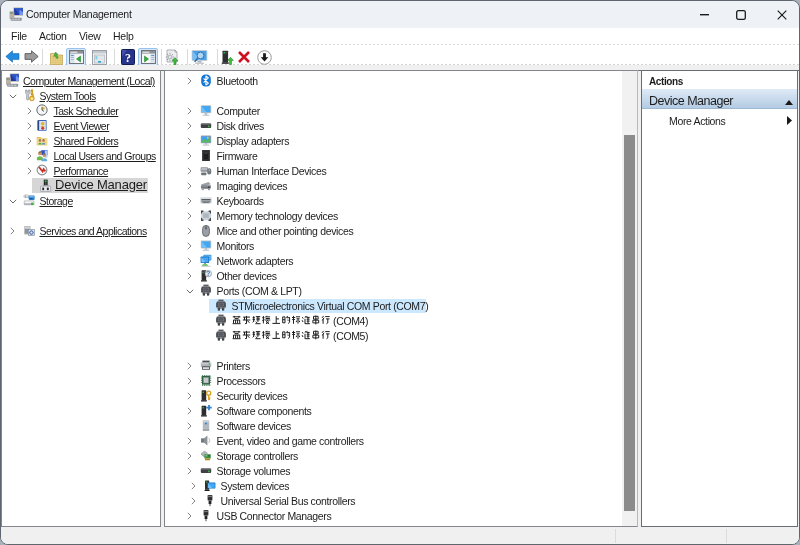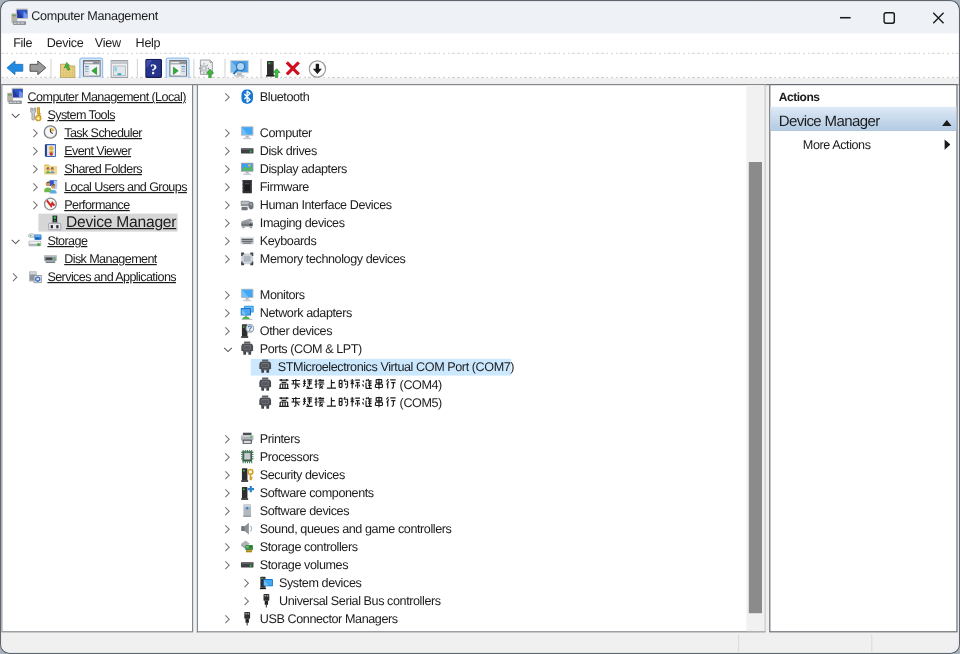--- a/index.html
+++ b/index.html
@@ -35,21 +35,21 @@
       <rect width="9" height="1.4" fill="#1a1a1a"></rect>
     </svg>
 <svg style="position:absolute;left:735px;top:9px" width="10" height="10" viewBox="0 0 10 10">
       <rect x="0.7" y="0.7" width="8.6" height="8.6" rx="1.6" fill="none" stroke="#1a1a1a" stroke-width="1.3"></rect>
     </svg>
 <svg style="position:absolute;left:776px;top:9px" width="10" height="10" viewBox="0 0 10 10">
       <path d="M0.7 0.7 L9.3 9.3 M9.3 0.7 L0.7 9.3" stroke="#1a1a1a" stroke-width="1.15"></path>
     </svg>
 
   <div class="txt" style="position:absolute;left:10px;top:28.5px;letter-spacing:-0.25px">File</div>
-  <div class="txt" style="position:absolute;left:38px;top:28.5px;letter-spacing:-0.25px">Device</div>
+  <div class="txt" style="position:absolute;left:38px;top:28.5px;letter-spacing:-0.25px">Action</div>
   <div class="txt" style="position:absolute;left:78px;top:28.5px;letter-spacing:-0.25px">View</div>
   <div class="txt" style="position:absolute;left:112px;top:28.5px;letter-spacing:-0.25px">Help</div>
   <svg style="position:absolute;left:4px;top:49px" width="15" height="13" viewBox="0 0 15 13">
       <path d="M7.5 0.8 V3.6 H14 V9.4 H7.5 V12.2 L0.8 6.5 Z" fill="#1f8be3" stroke="#1668ad" stroke-width="0.6"></path>
     </svg>
 <svg style="position:absolute;left:23px;top:49px" width="15" height="13" viewBox="0 0 15 13">
       <path d="M7.5 0.8 V3.6 H1 V9.4 H7.5 V12.2 L14.2 6.5 Z" fill="#9b9b9b" stroke="#4f4f4f" stroke-width="0.8"></path>
     </svg>
 <div style="position:absolute;left:41px;top:48px;width:1px;height:16px;background:#d9d9d9"></div>
 <svg style="position:absolute;left:49px;top:50px" width="13" height="15" viewBox="0 0 13 15">
@@ -264,30 +264,20 @@
           <circle cx="2.6" cy="2.2" r="0.6" fill="#35c23f"></circle>
           <rect x="5.6" y="1.4" width="6" height="4.6" rx="1" fill="#2f80d0"></rect>
           <rect x="6.2" y="2" width="4.8" height="1.6" rx="0.8" fill="#6fb1ef"></rect>
           <rect x="6.6" y="4" width="3" height="1.2" rx="0.6" fill="#1b5ba0"></rect>
           <rect x="0.8" y="6.6" width="10.6" height="4.6" rx="1" fill="#b0b5bb"></rect>
           <rect x="1.4" y="7.2" width="9.4" height="2" rx="0.9" fill="#f2f3f5"></rect>
           <circle cx="9.2" cy="9.8" r="1.3" fill="#3fae36"></circle>
         </svg>
         <span style="position:absolute;left:37.5px;top:1.5px;white-space:nowrap">Storage</span>
       </div>
-<div style="position:absolute;left:0;top:207.5px;width:158px;height:15px">
-        <svg style="position:absolute;left:34px;top:0.5px" width="12" height="13" viewBox="0 0 12 13">
-          <rect x="0.8" y="3.4" width="10.4" height="5.4" rx="0.9" fill="#9ba0a6"></rect>
-          <rect x="0.8" y="3.4" width="10.4" height="1.6" rx="0.8" fill="#bec3c8"></rect>
-          <rect x="2" y="5.6" width="5.6" height="2" fill="#43474c"></rect>
-          <circle cx="9.4" cy="6.6" r="0.8" fill="#35c23f"></circle>
-          <rect x="2" y="8.8" width="8" height="1.4" fill="#7c8187"></rect>
-        </svg>
-        <span style="position:absolute;left:51.5px;top:1.5px;white-space:nowrap">Disk Management</span>
-      </div>
 <div style="position:absolute;left:0;top:222.5px;width:158px;height:15px">
         <svg style="position:absolute;left:8px;top:3.5px" width="5" height="8" viewBox="0 0 5 8">
           <path d="M0.8 0.8 L4 4 L0.8 7.2" stroke="#767676" stroke-width="0.9" fill="none"></path>
         </svg>
         <svg style="position:absolute;left:20.5px;top:0.5px" width="12" height="13" viewBox="0 0 12 13">
           <rect x="1.2" y="2" width="6.4" height="8.6" rx="0.5" fill="#b4b9bf"></rect>
           <rect x="1.9" y="2.8" width="5" height="1.6" fill="#d2d6da"></rect>
           <rect x="1.9" y="5" width="5" height="4.6" fill="#8f949a"></rect>
           <rect x="5.4" y="5.6" width="6" height="6" rx="0.5" fill="#dfe3e6"></rect>
           <rect x="5.4" y="5.6" width="6" height="6" fill="none" stroke="#8f949a" stroke-width="0.7"></rect>
@@ -403,20 +393,32 @@
         <svg style="position:absolute;left:21.5px;top:3.5px" width="5" height="8" viewBox="0 0 5 8">
           <path d="M0.8 0.8 L4 4 L0.8 7.2" stroke="#767676" stroke-width="0.9" fill="none"></path>
         </svg>
         <svg style="position:absolute;left:35px;top:0.5px" width="12" height="13" viewBox="0 0 12 13">
           <rect x="1" y="2.2" width="10" height="9" rx="0.6" fill="#cdd3da"></rect>
           <path d="M1 2.2 h2.4 M8.6 2.2 H11 M1 11.2 h2.4 M8.6 11.2 H11" stroke="#41454b" stroke-width="1.6"></path>
           <path d="M1.6 2.2 v2.2 M10.4 2.2 v2.2 M1.6 11.2 V9 M10.4 11.2 V9" stroke="#41454b" stroke-width="1.2"></path>
           <rect x="3.2" y="4.4" width="5.6" height="4.6" fill="#aeb6bf"></rect>
         </svg>
         <span style="position:absolute;left:51.5px;top:1.5px;white-space:nowrap">Memory technology devices</span>
+      </div>
+<div style="position:absolute;left:0;top:222.5px;width:470px;height:15px">
+        <svg style="position:absolute;left:21.5px;top:3.5px" width="5" height="8" viewBox="0 0 5 8">
+          <path d="M0.8 0.8 L4 4 L0.8 7.2" stroke="#767676" stroke-width="0.9" fill="none"></path>
+        </svg>
+        <svg style="position:absolute;left:35px;top:0.5px" width="12" height="13" viewBox="0 0 12 13">
+          <rect x="2.6" y="1.4" width="6.8" height="11" rx="3.4" fill="#9ba0a6"></rect>
+          <rect x="2.6" y="1.4" width="6.8" height="11" rx="3.4" fill="none" stroke="#595d62" stroke-width="0.8"></rect>
+          <path d="M6 1.6 V5.6" stroke="#595d62" stroke-width="0.9"></path>
+          <rect x="5.4" y="3" width="1.2" height="2" rx="0.6" fill="#595d62"></rect>
+        </svg>
+        <span style="position:absolute;left:51.5px;top:1.5px;white-space:nowrap">Mice and other pointing devices</span>
       </div>
 <div style="position:absolute;left:0;top:237.5px;width:470px;height:15px">
         <svg style="position:absolute;left:21.5px;top:3.5px" width="5" height="8" viewBox="0 0 5 8">
           <path d="M0.8 0.8 L4 4 L0.8 7.2" stroke="#767676" stroke-width="0.9" fill="none"></path>
         </svg>
         <svg style="position:absolute;left:35px;top:0.5px" width="12" height="13" viewBox="0 0 12 13">
           <rect x="0.8" y="1.6" width="10.4" height="7.8" rx="0.8" fill="#b9bec6"></rect>
           <rect x="1.6" y="2.4" width="8.8" height="6.2" fill="#42a7f5"></rect>
           <path d="M1.6 2.4 L7 8.6 L1.6 8.6 Z" fill="#7cc4f8" opacity="0.85"></path>
           <rect x="4.7" y="9.4" width="2.6" height="1.4" fill="#aeb4bc"></rect>
@@ -595,21 +597,21 @@
       </div>
 <div style="position:absolute;left:0;top:432.5px;width:470px;height:15px">
         <svg style="position:absolute;left:21.5px;top:3.5px" width="5" height="8" viewBox="0 0 5 8">
           <path d="M0.8 0.8 L4 4 L0.8 7.2" stroke="#767676" stroke-width="0.9" fill="none"></path>
         </svg>
         <svg style="position:absolute;left:35px;top:0.5px" width="12" height="13" viewBox="0 0 12 13">
           <path d="M1.2 4.6 h2.6 L7.4 1.6 V11.4 L3.8 8.4 H1.2 Z" fill="#8d9298"></path>
           <path d="M1.2 4.6 h2.6 V8.4 H1.2 Z" fill="#6f747a"></path>
           <path d="M8.6 4.2 a3 3 0 0 1 0 4.6" stroke="#b0b5bb" stroke-width="1" fill="none"></path>
         </svg>
-        <span style="position:absolute;left:51.5px;top:1.5px;white-space:nowrap">Sound, queues and game controllers</span>
+        <span style="position:absolute;left:51.5px;top:1.5px;white-space:nowrap">Event, video and game controllers</span>
       </div>
 <div style="position:absolute;left:0;top:447.5px;width:470px;height:15px">
         <svg style="position:absolute;left:21.5px;top:3.5px" width="5" height="8" viewBox="0 0 5 8">
           <path d="M0.8 0.8 L4 4 L0.8 7.2" stroke="#767676" stroke-width="0.9" fill="none"></path>
         </svg>
         <svg style="position:absolute;left:35px;top:0.5px" width="12" height="13" viewBox="0 0 12 13">
           <path d="M1 4.2 L4.6 1.4 L8.2 4.2 L4.6 7 Z" fill="#b0b5bb"></path>
           <path d="M1 4.2 L4.6 7 V8.4 L1 5.6 Z" fill="#8d9298"></path>
           <rect x="4.4" y="5.2" width="6.4" height="4.4" rx="0.6" fill="#3f8f46"></rect>
           <rect x="5.2" y="6" width="2" height="1.4" fill="#77c27d"></rect>
@@ -623,36 +625,36 @@
         <svg style="position:absolute;left:21.5px;top:3.5px" width="5" height="8" viewBox="0 0 5 8">
           <path d="M0.8 0.8 L4 4 L0.8 7.2" stroke="#767676" stroke-width="0.9" fill="none"></path>
         </svg>
         <svg style="position:absolute;left:35px;top:0.5px" width="12" height="13" viewBox="0 0 12 13">
           <rect x="0.8" y="4.4" width="10.4" height="4.6" rx="1" fill="#3f4043"></rect>
           <rect x="0.8" y="4.4" width="10.4" height="1.4" rx="0.7" fill="#6a6c70"></rect>
           <circle cx="8.9" cy="7.4" r="0.9" fill="#35c23f"></circle>
         </svg>
         <span style="position:absolute;left:51.5px;top:1.5px;white-space:nowrap">Storage volumes</span>
       </div>
-<div style="position:absolute;left:16px;top:477.5px;width:470px;height:15px">
+<div style="position:absolute;left:4px;top:477.5px;width:470px;height:15px">
         <svg style="position:absolute;left:21.5px;top:3.5px" width="5" height="8" viewBox="0 0 5 8">
           <path d="M0.8 0.8 L4 4 L0.8 7.2" stroke="#767676" stroke-width="0.9" fill="none"></path>
         </svg>
         <svg style="position:absolute;left:35px;top:0.5px" width="12" height="13" viewBox="0 0 12 13">
           <rect x="1" y="1.6" width="4.2" height="9.2" rx="0.5" fill="#2e2e31"></rect>
           <rect x="1.6" y="2.4" width="3" height="1.4" fill="#44444a"></rect>
           <circle cx="2.4" cy="3" r="0.6" fill="#35c23f"></circle>
           <rect x="3.4" y="3.6" width="8" height="6" rx="0.7" fill="#1272c4"></rect>
           <rect x="4.1" y="4.3" width="6.6" height="4.6" fill="#42a7f5"></rect>
           <path d="M4.1 4.3 L8 8.9 H4.1 Z" fill="#7cc4f8" opacity="0.85"></path>
           <rect x="0.6" y="10.8" width="5" height="1.2" fill="#1d1d20"></rect>
         </svg>
         <span style="position:absolute;left:51.5px;top:1.5px;white-space:nowrap">System devices</span>
       </div>
-<div style="position:absolute;left:16px;top:492.5px;width:380px;height:15px">
+<div style="position:absolute;left:4px;top:492.5px;width:380px;height:15px">
         <svg style="position:absolute;left:21.5px;top:3.5px" width="5" height="8" viewBox="0 0 5 8">
           <path d="M0.8 0.8 L4 4 L0.8 7.2" stroke="#767676" stroke-width="0.9" fill="none"></path>
         </svg>
         <svg style="position:absolute;left:35px;top:0.5px" width="12" height="13" viewBox="0 0 12 13">
           <rect x="3.6" y="1" width="4.8" height="5.6" rx="0.7" fill="#2e2e31"></rect>
           <rect x="4.4" y="1.8" width="1.3" height="1.3" fill="#9aa0a6"></rect>
           <rect x="6.3" y="1.8" width="1.3" height="1.3" fill="#9aa0a6"></rect>
           <rect x="4.6" y="6.6" width="2.8" height="3.4" fill="#232326"></rect>
           <rect x="5.5" y="10" width="1" height="2.2" fill="#4a4d52"></rect>
         </svg>

